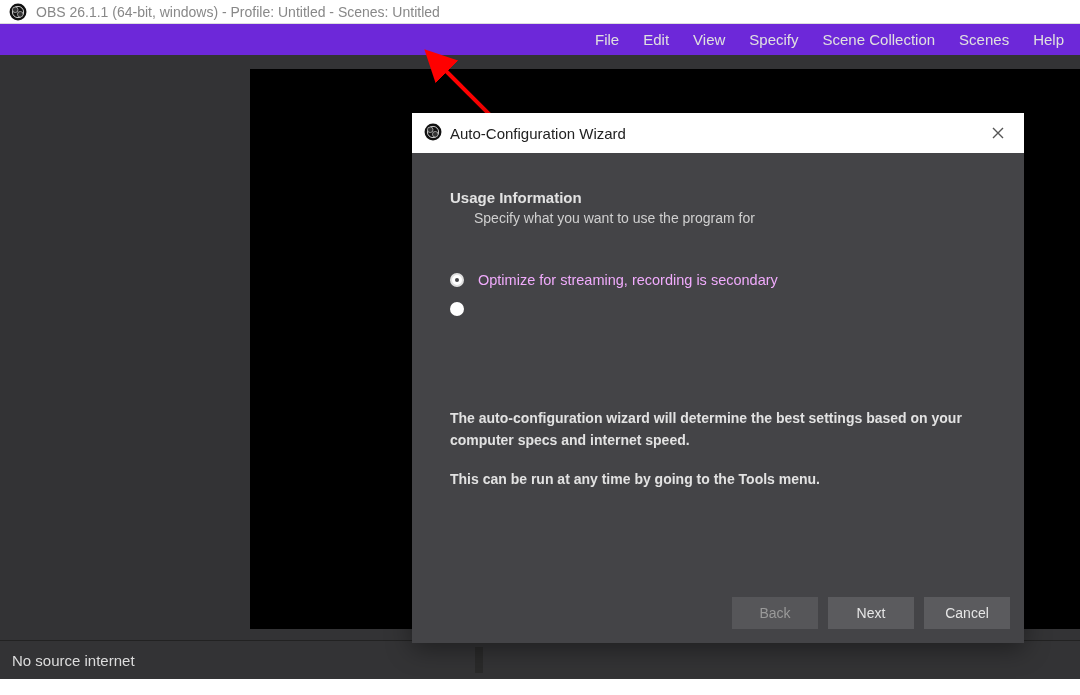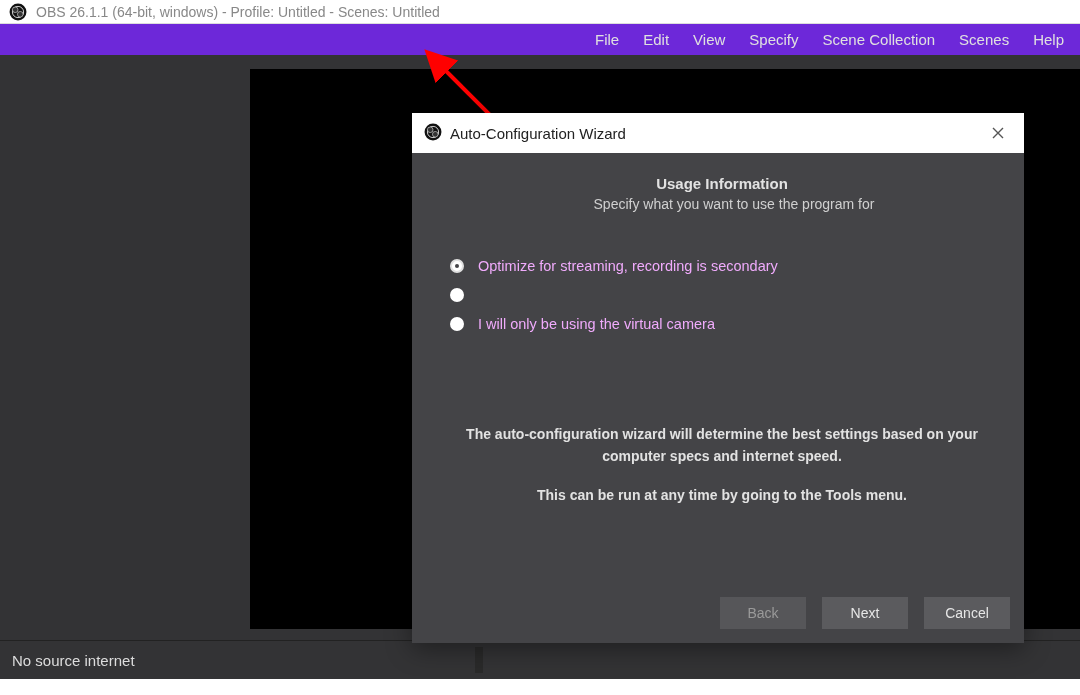--- a/index.html
+++ b/index.html
@@ -79,25 +79,24 @@
   }
   .wizard-title .obs-logo { margin-right: 8px; }
   .wizard-title .spacer { flex: 1; }
   .wizard-title .close {
     width: 28px; height: 28px;
     display: flex; align-items: center; justify-content: center;
     font-size: 16px; color: #444; cursor: default;
   }
 
   .wizard-body {
-    padding: 22px 30px 20px 38px;
+    padding: 36px 30px 20px 38px;
     color: #e2e2e2;
     font-size: 14px;
     min-height: 440px;
-    text-align: center;
   }
   .wizard-heading { font-weight: 700; font-size: 15px; }
   .wizard-sub { margin: 4px 0 0 24px; color: #d0d0d0; }
   
   .radio-group { margin-top: 46px; }
   .radio-row {
     display: flex;
     align-items: center;
     margin: 0 0 14px 0;
     cursor: default;
@@ -127,21 +126,21 @@
   }
   .wizard-desc2 {
     margin-top: 18px;
     font-weight: 700;
     line-height: 1.55;
   }
 
   .wizard-buttons {
     display: flex;
     justify-content: flex-end;
-    gap: 16px;
+    gap: 10px;
     padding: 4px 14px 14px 0;
   }
   .wizard-buttons button {
     width: 86px;
     height: 32px;
     background: #5b5b5e;
     color: #e6e6e6;
     border: none;
     font-size: 14px;
     cursor: default;
@@ -242,24 +241,20 @@
       <div class="wizard-sub">Specify what you want to use the program for</div>
 
       <div class="radio-group">
         <div class="radio-row">
           <span class="radio-circ selected"></span>
           <span class="radio-label">Optimize for streaming, recording is secondary</span>
         </div>
         <div class="radio-row">
           <span class="radio-circ filled"></span>
         </div>
-        <div class="radio-row">
-          <span class="radio-circ filled"></span>
-          <span class="radio-label">I will only be using the virtual camera</span>
-        </div>
       </div>
 
       <div class="wizard-desc">The auto-configuration wizard will determine the best settings based on your computer specs and internet speed.</div>
       <div class="wizard-desc2">This can be run at any time by going to the Tools menu.</div>
     </div>
 
     <div class="wizard-buttons">
       <button class="disabled">Back</button>
       <button>Next</button>
       <button>Cancel</button>

